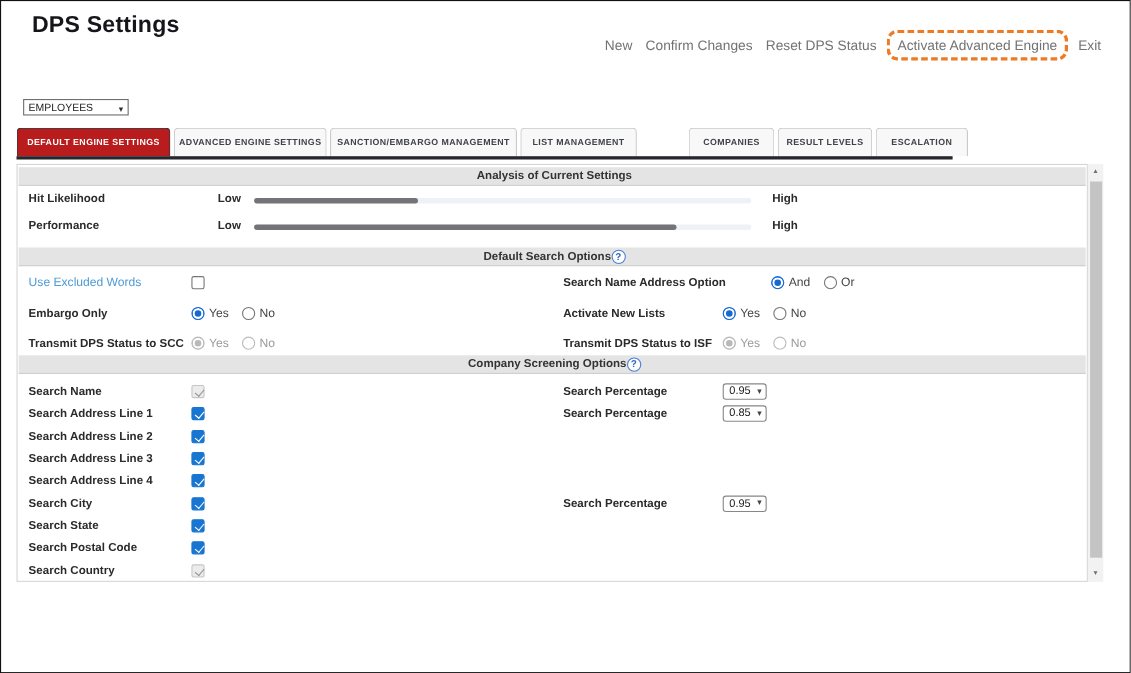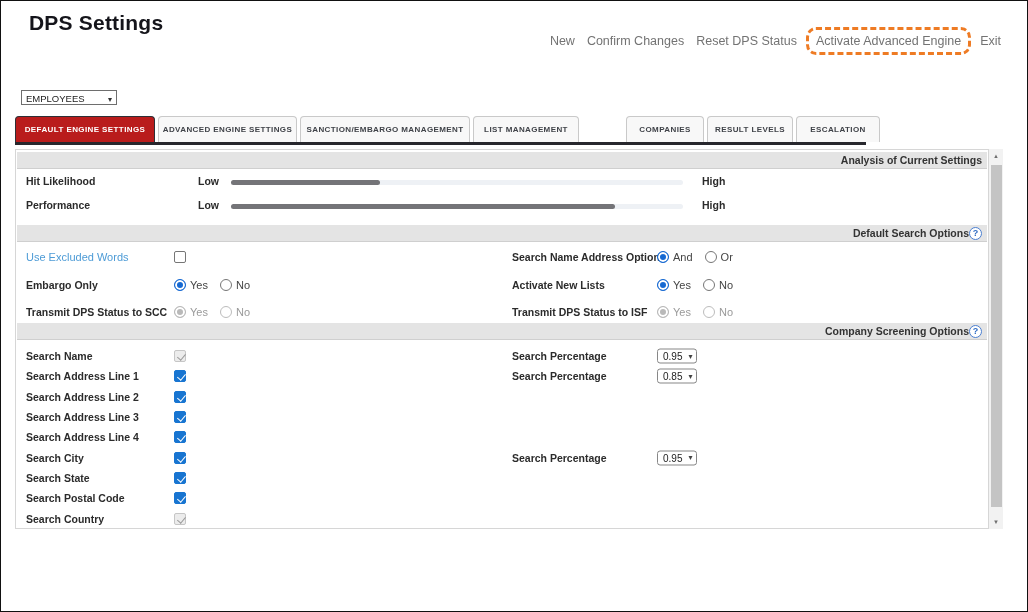--- a/index.html
+++ b/index.html
@@ -22,21 +22,21 @@
   
   .tabs { position:absolute; left:14px; top:115px; display:flex; gap:3px; height:26px; }
   .tab { height:26px; display:flex; align-items:center; justify-content:center;
          background:#f8f8f8; border:1px solid #c9c9c9; border-bottom:none; border-radius:4px 4px 0 0;
          font-size:8px; font-weight:bold; letter-spacing:.4px; color:#3f4248; cursor:pointer; white-space:nowrap; }
   .tab.active { background:#b91c1c; border-color:#2e2f36; color:#fff; }
   .tab-underline { position:absolute; left:14px; top:141px; width:851px; height:3px; background:#27272d; }
   
   .panel { position:absolute; left:14px; top:148px; width:974px; height:380px; border:1px solid #d6d6d6; background:#fff; }
   .sech { position:absolute; left:1px; right:1px; height:17px; background:#e4e4e4; border-bottom:1px solid #cfcfcf;
-          display:flex; align-items:center; justify-content:flex-end; padding:0 5px 0 9px;
+          display:flex; align-items:center; justify-content:center; padding:0 5px 0 9px;
           font-size:10.5px; font-weight:bold; color:#333; }
   .help { width:13px; height:13px; border-radius:50%; border:1px solid #4b7fd0; color:#2f6cc4; background:#fff;
           font-size:9px; font-weight:bold; display:flex; align-items:center; justify-content:center; cursor:pointer; }
   
   .arows { position:absolute; left:0; right:0; top:20px; }
   .arow { position:relative; height:24px; }
   .albl { position:absolute; left:10px; top:5px; font-size:10.5px; font-weight:bold; color:#2b2b2b; }
   .lo   { position:absolute; left:182px; top:5px; font-size:10.5px; font-weight:bold; color:#2b2b2b; }
   .hi   { position:absolute; left:686px; top:5px; font-size:10.5px; font-weight:bold; color:#2b2b2b; }
   .track{ position:absolute; left:215px; top:10px; width:452px; height:5px; border-radius:3px; background:#eef1f5; }
@@ -135,21 +135,21 @@
       <span>Default Search Options</span>
       <span class="help">?</span>
     </div>
     <div class="dsrows">
         <div class="srow" style="height: 28px;">
           <span class="pos l-lbl link">Use Excluded Words</span>
           <span class="pos l-ctl" style="display: flex; gap: 12px; align-items: center;">
             <span class="cb"></span>
           </span>
           <span class="pos r-lbl">Search Name Address Option</span>
-          <span class="pos r-ctl" style="display: flex; gap: 12px; align-items: center;">
+          <span class="pos r-ctl" style="display: flex; gap: 12px; align-items: center; margin-left: 44px;">
             <span class="ropt">
               <span class="radio sel"></span>
               <span>And</span>
             </span>
             <span class="ropt">
               <span class="radio"></span>
               <span>Or</span>
             </span>
           </span>
         </div>

